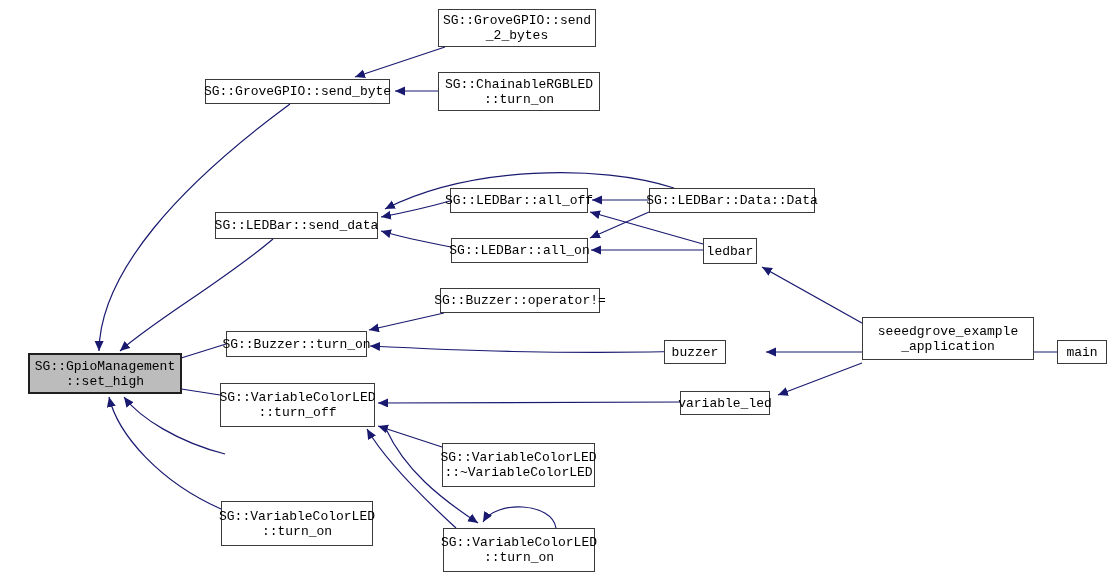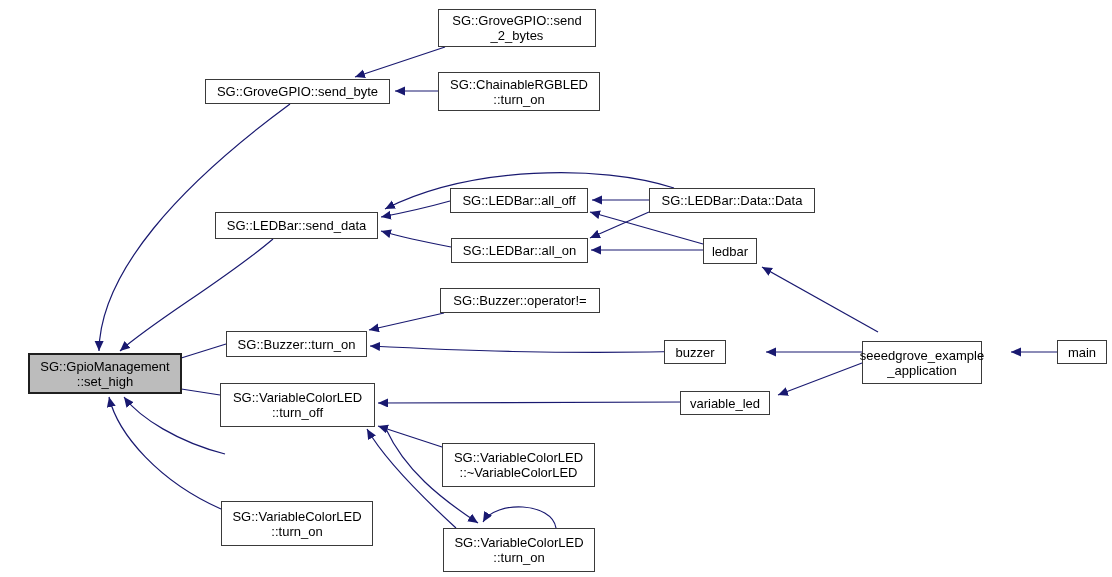--- a/index.html
+++ b/index.html
@@ -19,20 +19,21 @@
     color:#000000;
     font-size:13px;
     line-height:15px;
     display:flex;
     flex-direction:column;
     align-items:center;
     justify-content:center;
     text-align:center;
     white-space:nowrap;
     z-index:2;
+    font-family:Liberation Mono, monospace;
   }
   .node.focus{
     background:#bcbcbc;
     border:2px solid #1f1f1f;
     margin-left:23px;
   }
   .node span{display:block;}
 </style>
 </head>
 <body>
@@ -113,21 +114,21 @@
   </div>
 
   <div class="node" style="left:226px;top:331px;width:141px;height:26px">
     <span>SG::Buzzer::turn_on</span>
   </div>
 
   <div class="node" style="left:664px;top:340px;width:62px;height:24px">
     <span>buzzer</span>
   </div>
 
-  <div class="node" style="left:862px;top:341px;width:120px;height:43px">
+  <div class="node" style="left:862px;top:317px;width:172px;height:43px">
     <span>seeedgrove_example</span>
     <span>_application</span>
   </div>
 
   <div class="node" style="left:1057px;top:340px;width:50px;height:24px">
     <span>main</span>
   </div>
 
   <div class="node focus" style="left:5px;top:353px;width:154px;height:41px">
     <span>SG::GpioManagement</span>

